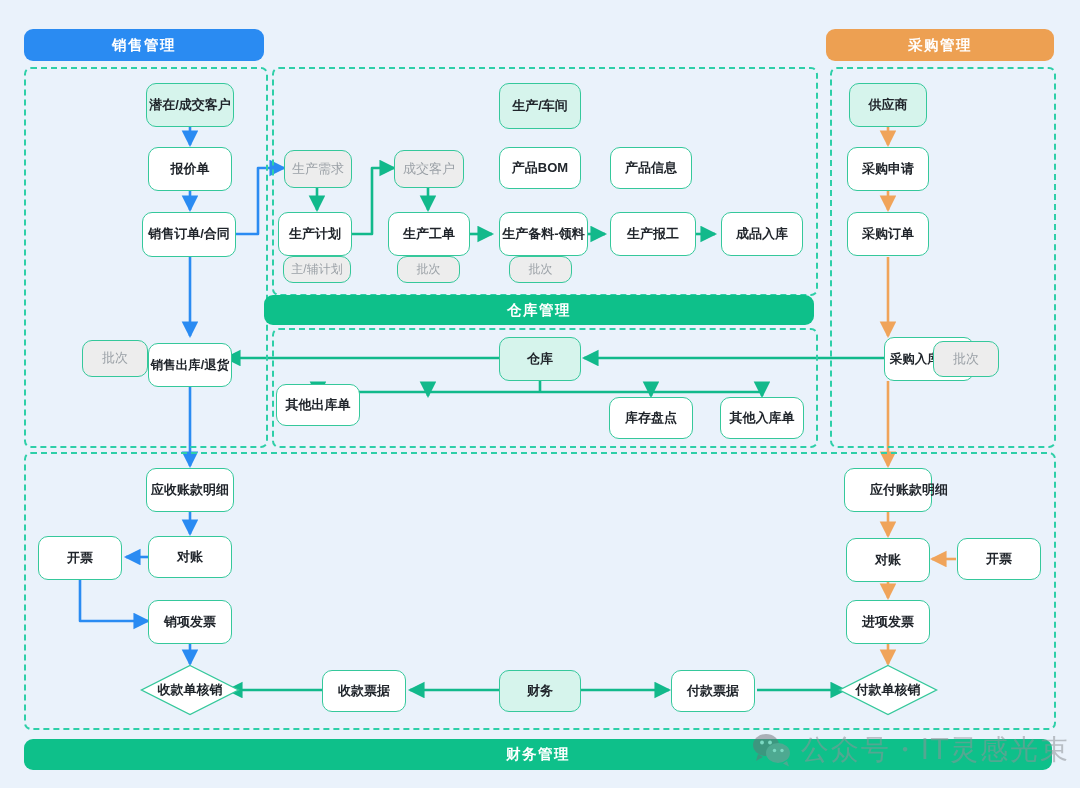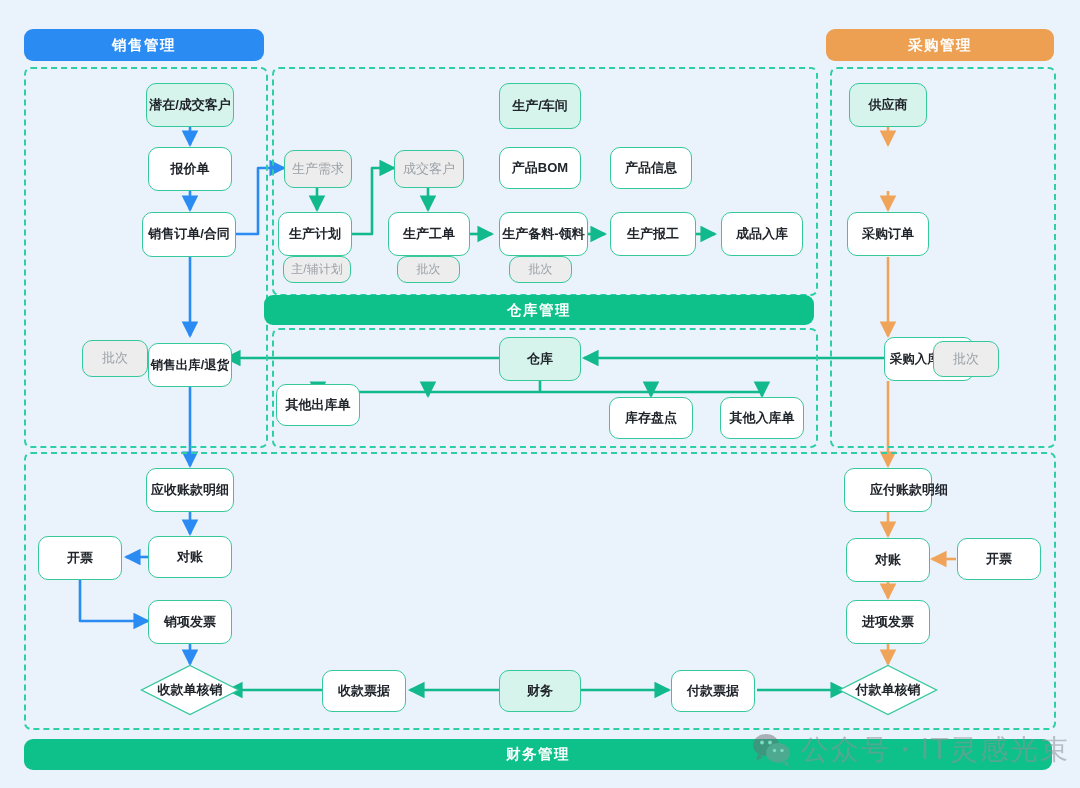--- a/index.html
+++ b/index.html
@@ -215,20 +215,23 @@
   <div class="node" style="left:609px;top:397px;width:84px;height:42px;">
     <span>库存盘点</span>
   </div>
   <div class="node" style="left:720px;top:397px;width:84px;height:42px;">
     <span>其他入库单</span>
   </div>
 
   <div class="node mint" style="left:849px;top:83px;width:78px;height:44px;">
     <span>供应商</span>
   </div>
+  <div class="node" style="left:847px;top:147px;width:82px;height:44px;">
+    <span>采购申请</span>
+  </div>
   <div class="node" style="left:847px;top:212px;width:82px;height:44px;">
     <span>采购订单</span>
   </div>
   <div class="node" style="left:843px;top:337px;width:90px;height:44px;font-size:12.5px;margin-left:41px;">
     <span>采购入库/退货</span>
   </div>
   <div class="node tag" style="left:933px;top:341px;width:66px;height:36px;">
     <span>批次</span>
   </div>
 

